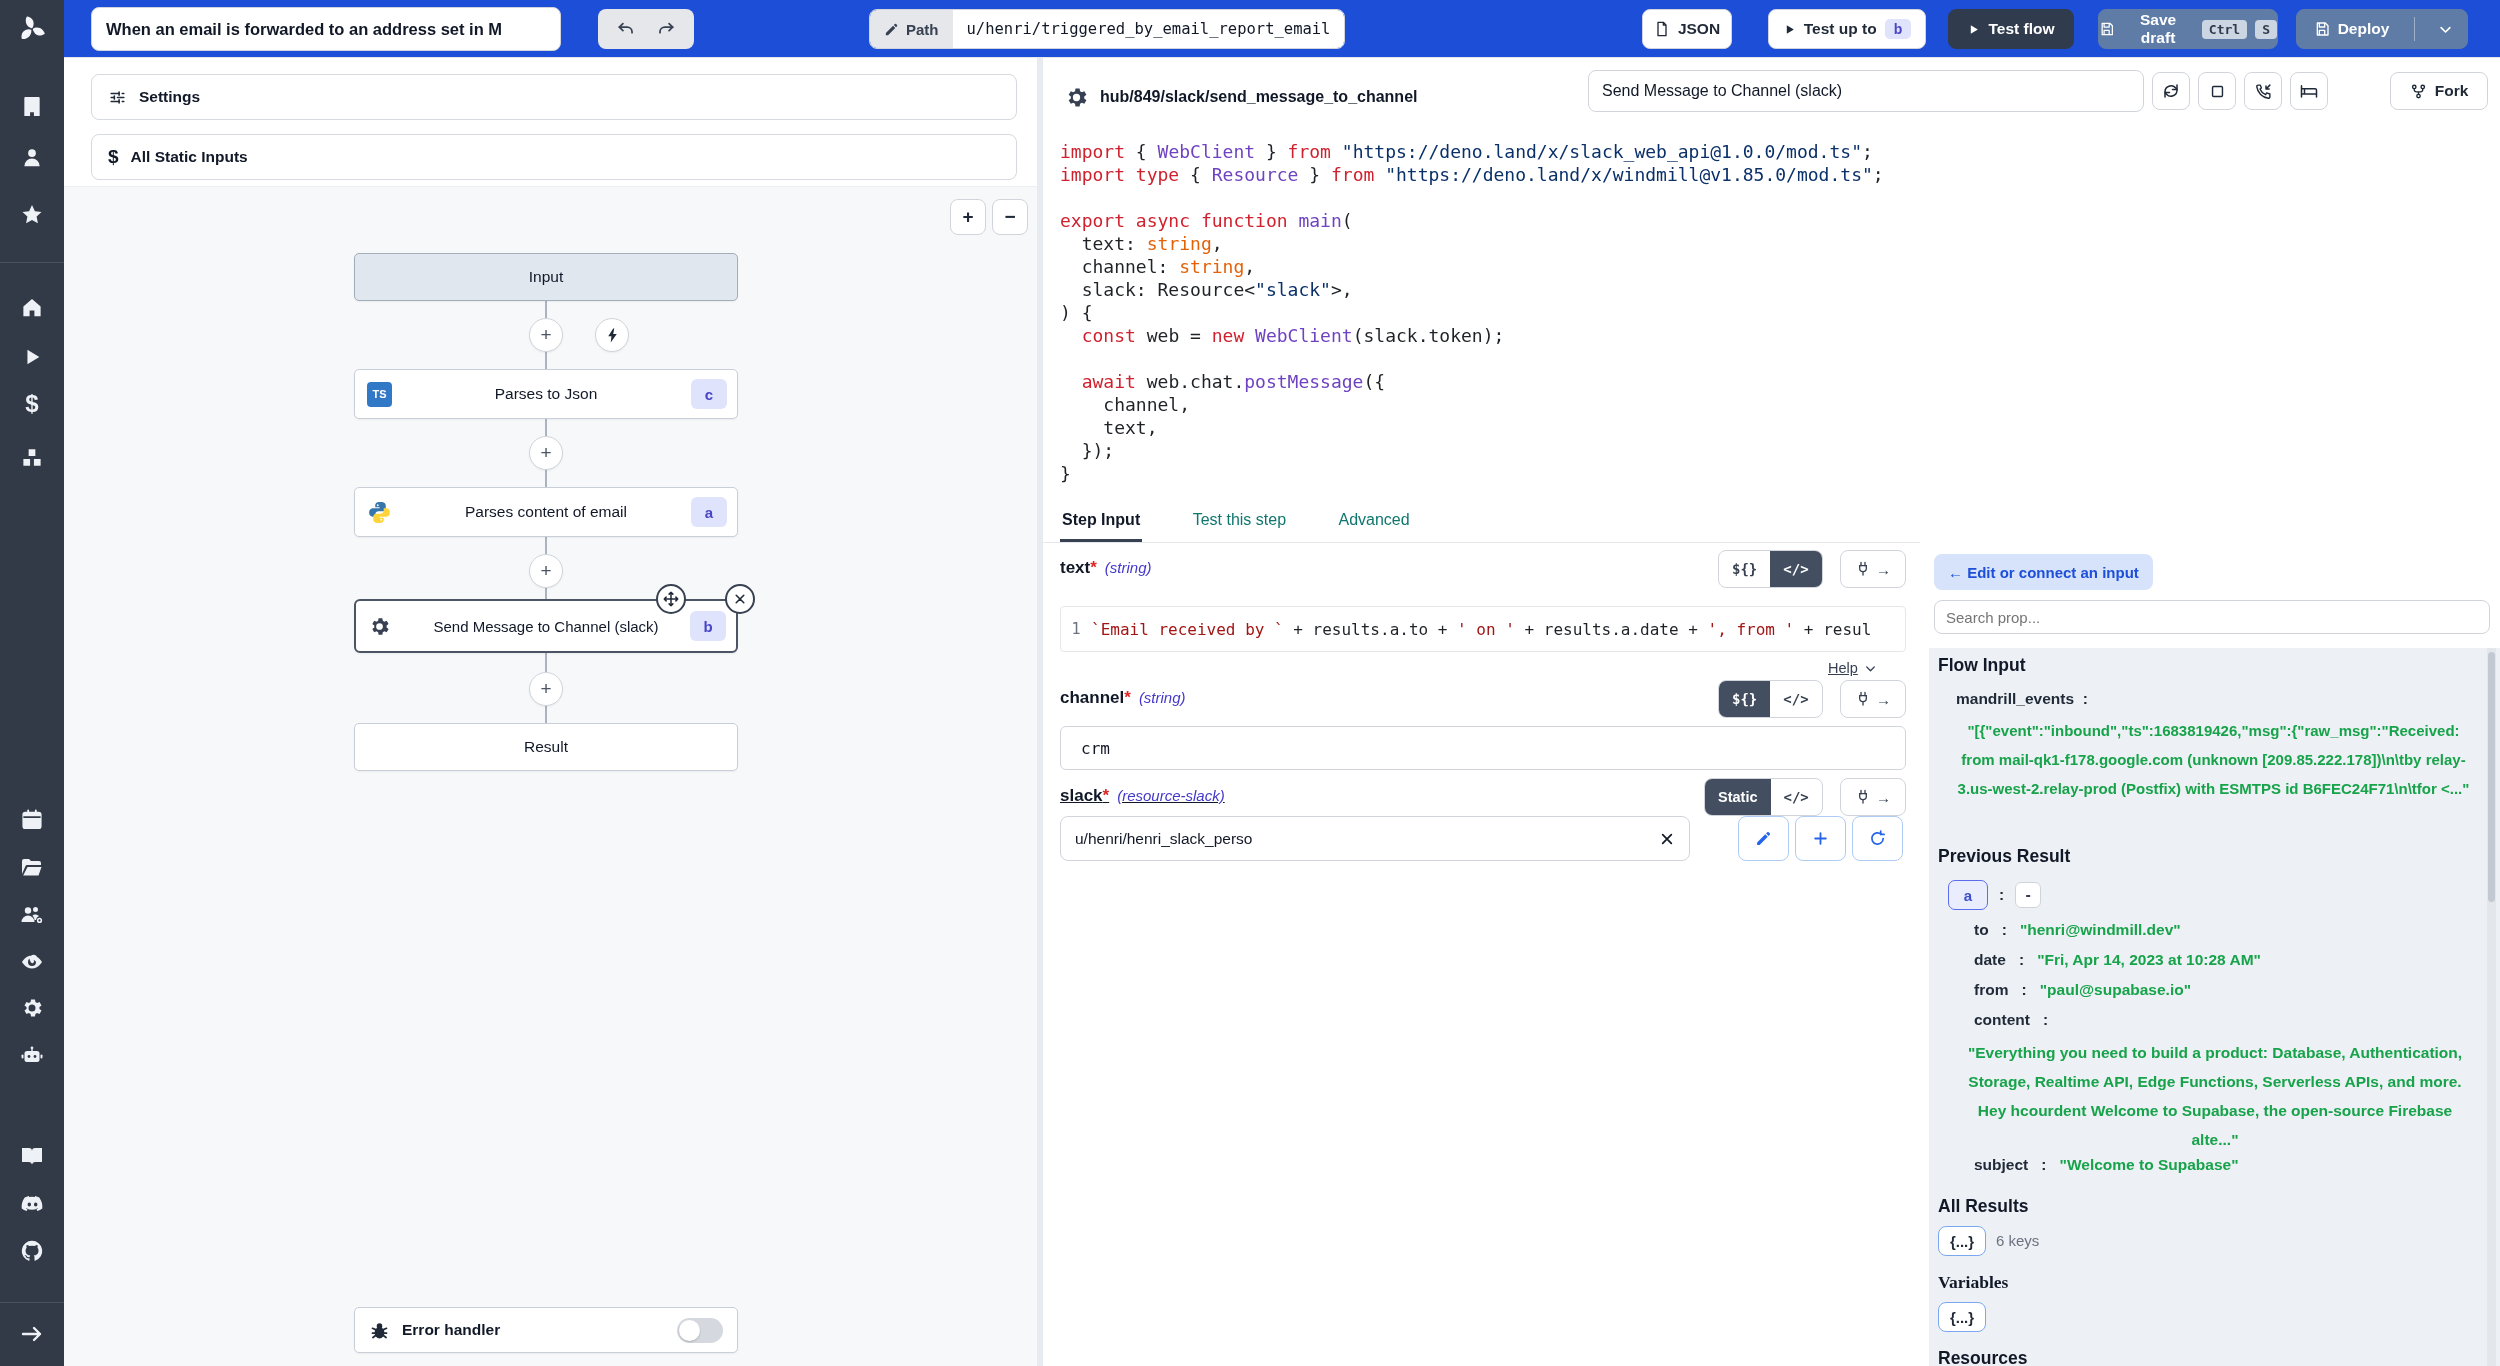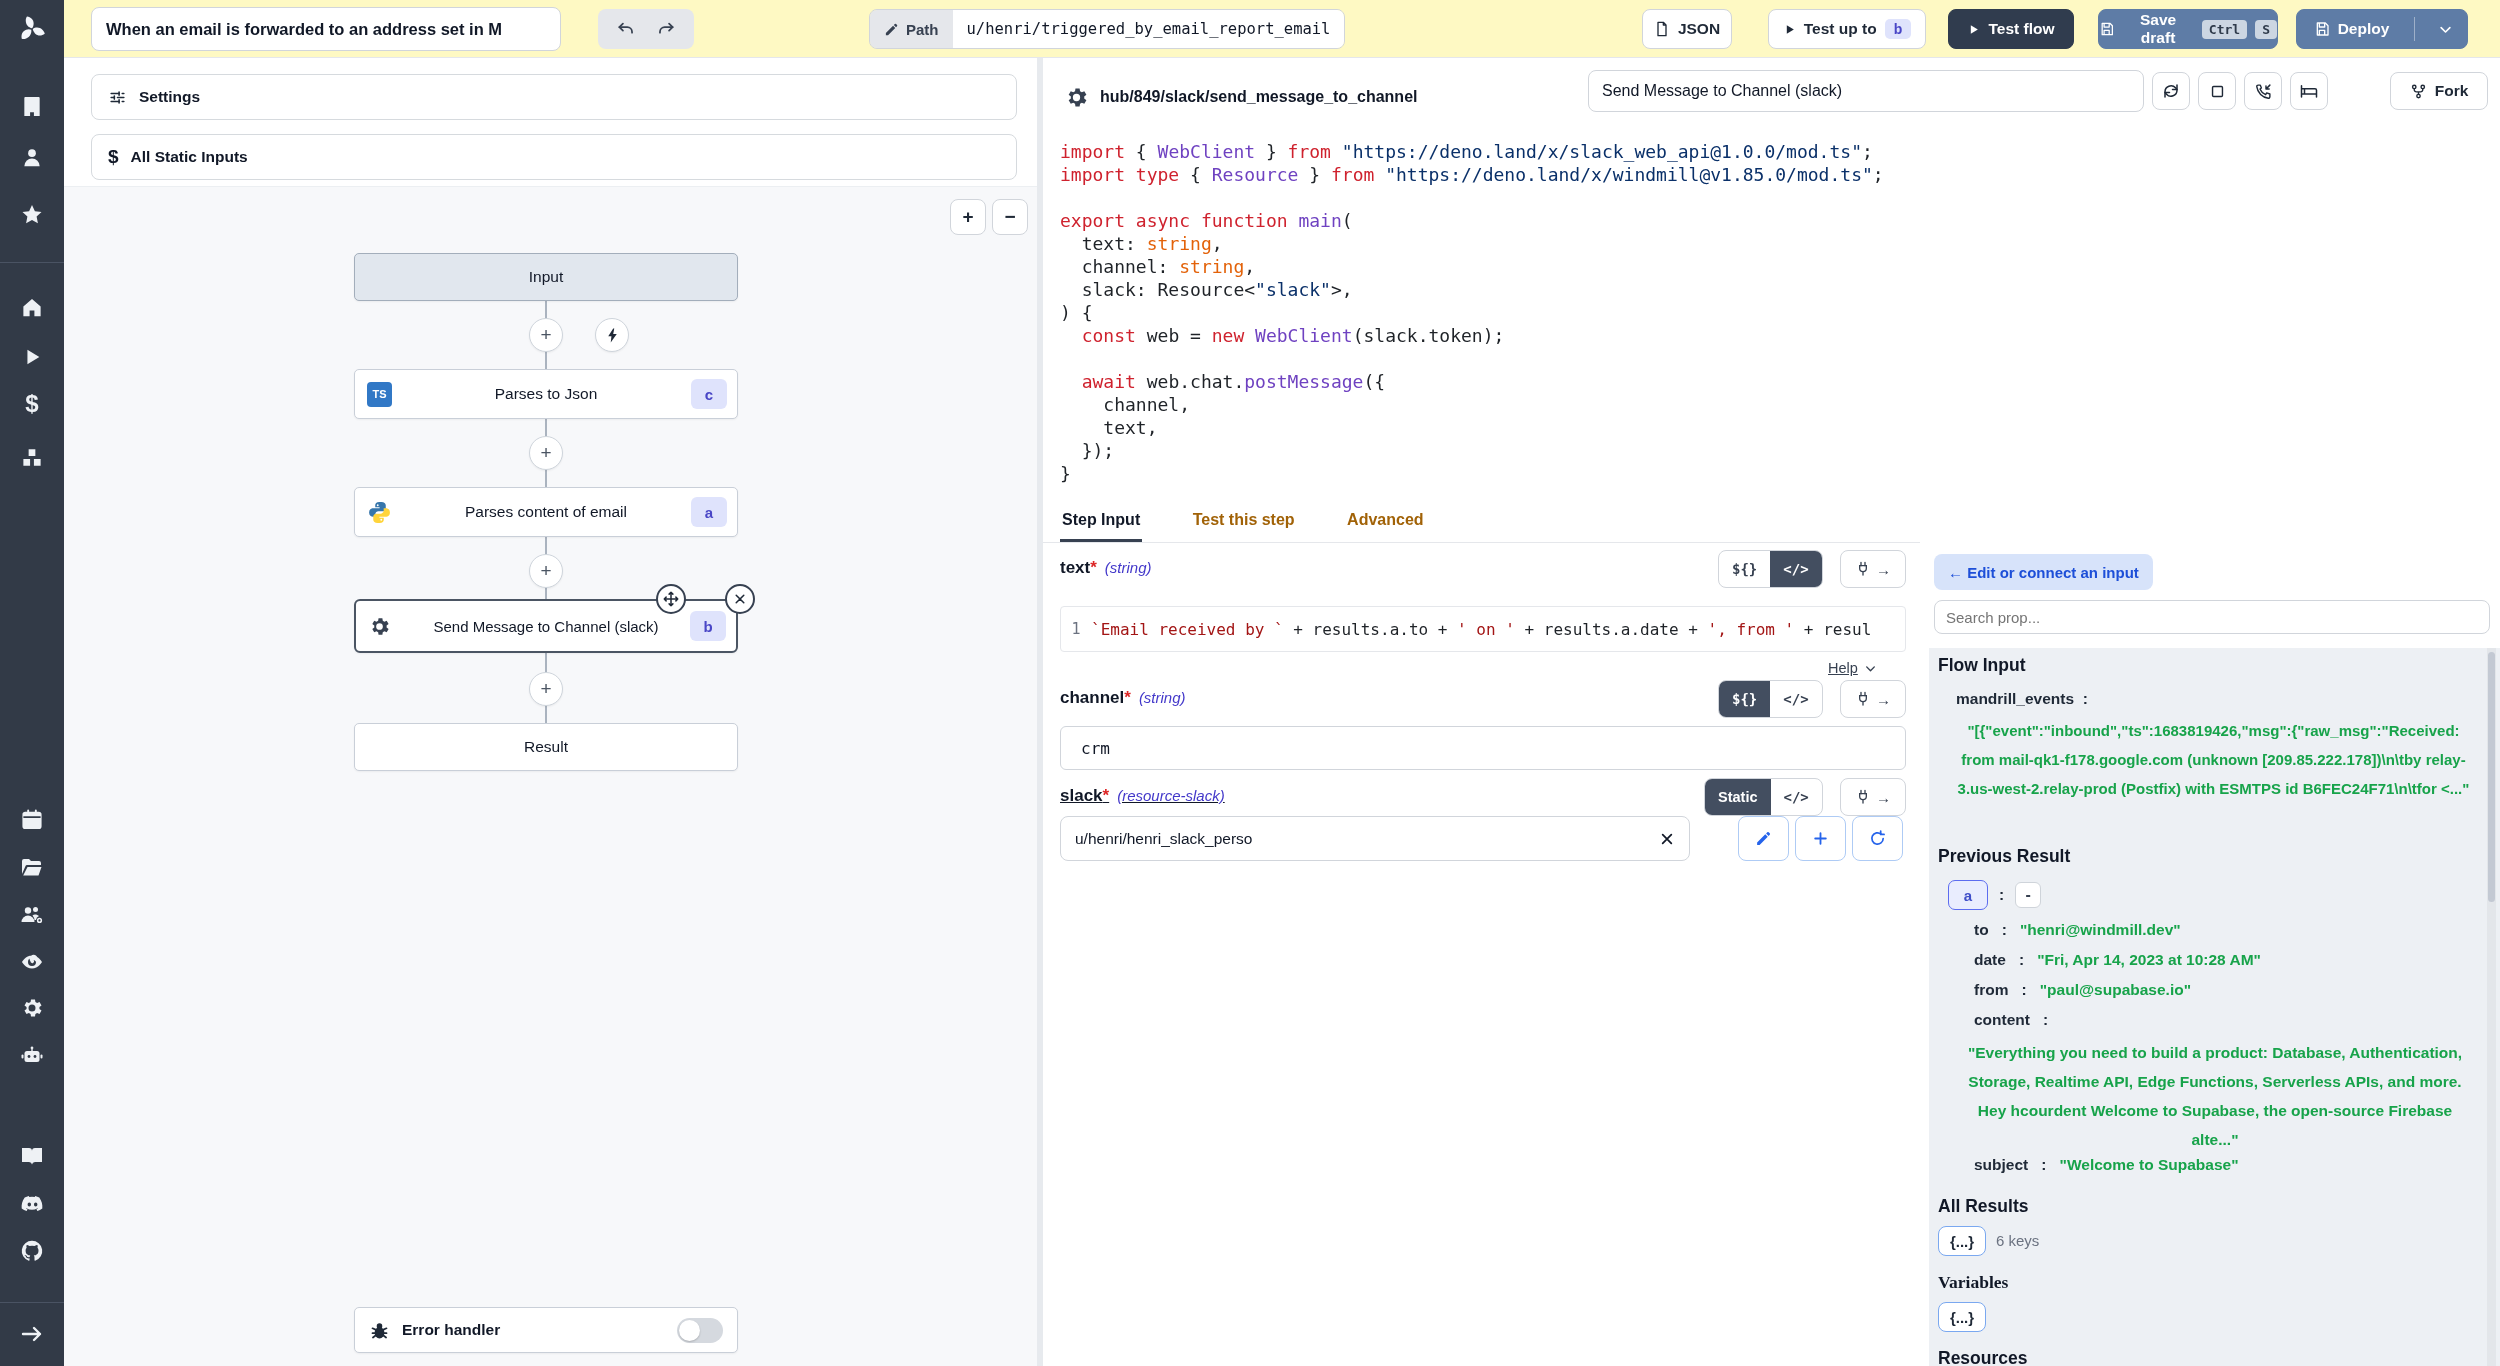--- a/index.html
+++ b/index.html
@@ -7,21 +7,21 @@
     font-family:"Liberation Sans", sans-serif; color:#111827; }
   #app { position:relative; width:2500px; height:1366px; }
   .abs { position:absolute; }
   .mono { font-family:"DejaVu Sans Mono", monospace; }
   svg.ic { display:block; }
   
   #sidebar { left:0; top:0; width:64px; height:1366px; background:#323a47; z-index:5; }
   .sbi { position:absolute; left:50%; transform:translateX(-50%); color:#eef1f5; }
   .sb-div { position:absolute; left:0; width:64px; height:1px; background:#4a5363; }
   
-  #topbar { left:64px; top:0; width:2436px; height:58px; background:#fef9c3; border-bottom:1px solid #e5e7eb; z-index:4;}
+  #topbar { left:64px; top:0; width:2436px; height:58px; background:#1d4ed8; border-bottom:1px solid #e5e7eb; z-index:4;}
   .btn { display:flex; align-items:center; justify-content:center; gap:8px; border:1px solid #d1d5db;
     border-radius:8px; background:#fff; font-size:15.5px; font-weight:600; color:#1f2937; cursor:pointer; }
   .btn.dark { background:#303c4e; border-color:#303c4e; color:#fff; }
   .btn.blue { background:#5e7ca6; border-color:#5e7ca6; color:#fff; }
   kbd { font-family:"DejaVu Sans Mono", monospace; font-size:13px; font-weight:700; color:#303c4c;
     background:#ccd6e2; border-radius:4px; padding:2px 7px; }
   .mini-badge { background:#dfe3fc; color:#4946c6; font-weight:700; font-size:14px; border-radius:5px; padding:2px 9px; }
   
   #flow-panel { left:64px; top:58px; width:973px; height:1308px; background:#fff; }
   .card { position:absolute; left:27px; width:926px; height:46px; background:#fff; border:1px solid #d6dade;
@@ -37,21 +37,21 @@
     display:flex; align-items:center; justify-content:center; color:#4b5563; font-size:19px;
     box-shadow:0 1px 2px rgba(0,0,0,.06); cursor:pointer; }
   .hcirc { position:absolute; width:30px; height:30px; border-radius:50%; background:#fff; border:2px solid #374151;
     display:flex; align-items:center; justify-content:center; color:#1f2937; cursor:pointer; z-index:3;}
   
   #vdiv { left:1037px; top:58px; width:6px; height:1308px; background:#e7eaee; }
   
   .tok-k{color:#cf222e;} .tok-t{color:#6f42c1;} .tok-s{color:#0a3069;} .tok-o{color:#e36209;}
   .tok-p{color:#1f2328;} .tok-r{color:#a31515;}
   .cl { white-space:pre; }
-  .tab { display:inline-block; margin-right:44px; padding:6px 2px 10px; font-size:16px; color:#a16207; font-weight:700; cursor:pointer; }
+  .tab { display:inline-block; margin-right:44px; padding:6px 2px 10px; font-size:16px; color:#0f766e; font-weight:400; cursor:pointer; }
   .tab.active { color:#111827; font-weight:700; border-bottom:3px solid #374151; }
   .flabel { font-size:17px; font-weight:700; color:#111827; }
   .freq { color:#dc2626; }
   .ftype { font-style:italic; color:#4338ca; font-size:15px; font-weight:500; margin-left:8px; }
   .tgroup { position:absolute; height:38px; border:1px solid #d1d5db; border-radius:8px; overflow:hidden;
     display:flex; background:#fff; }
   .tseg { display:flex; align-items:center; justify-content:center; padding:0 13px; font-size:14px; font-weight:700;
     color:#374151; font-family:"DejaVu Sans Mono", monospace; cursor:pointer; }
   .tseg.sel { background:#434e60; color:#fff; }
   .plugbtn { position:absolute; width:66px; height:38px; border:1px solid #d1d5db; border-radius:8px; background:#fff;

